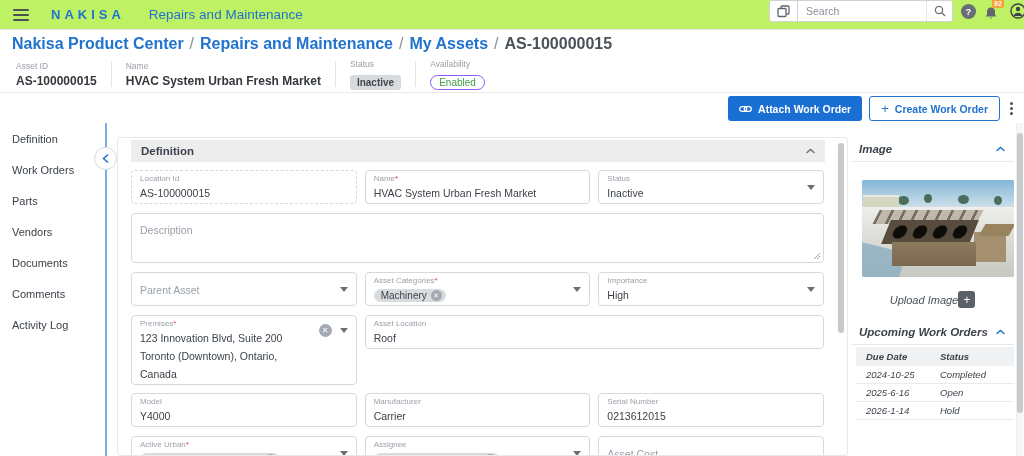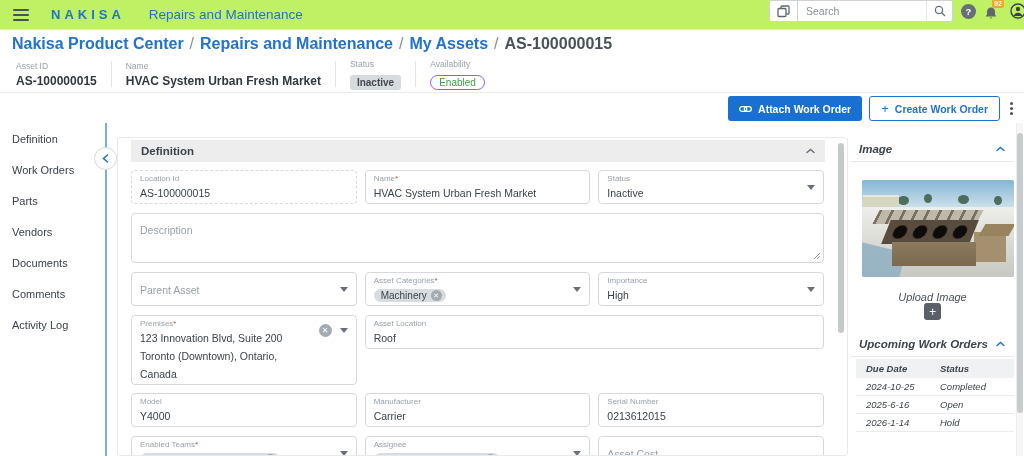--- a/index.html
+++ b/index.html
@@ -106,21 +106,21 @@
   .p-roof { position:absolute; left:0; top:27px; width:100%; height:70px; background:linear-gradient(#eeeeea,#c8c8c2); }
   .p-roofblue { position:absolute; left:-6px; bottom:-4px; width:46px; height:34px; background:#8fb0c2; transform:rotate(14deg); opacity:.85; }
   .p-frame { position:absolute; left:14px; top:30px; width:104px; height:14px; background:
     repeating-linear-gradient(90deg,#6e6352 0 3px,#b9b3a4 3px 12px); transform:skewX(-28deg); opacity:.9; }
   .p-unit-top { position:absolute; left:24px; top:40px; width:88px; height:24px; background:#574c3d; transform:skewX(-22deg);
     display:flex; align-items:center; justify-content:space-around; padding:0 4px; }
   .p-fan { width:14px; height:14px; border-radius:50%; background:radial-gradient(circle at 50% 50%, #0e0c09 0 62%, #2c2820 63% 100%); }
   .p-unit-front { position:absolute; left:30px; top:62px; width:84px; height:24px; background:linear-gradient(#8d7b5e,#7a6950); }
   .p-unit-right { position:absolute; left:112px; top:52px; width:32px; height:30px; background:#a4906e; }
   .p-unit-panel { position:absolute; left:120px; top:44px; width:30px; height:12px; background:#97845f; transform:skewX(-30deg); }
-  .upload-row { display:flex; align-items:center; justify-content:flex-start; padding:14px 12px 0 12px;flex-direction:column; }
+  .upload-row { display:flex; align-items:center; justify-content:center; padding:14px 12px 0 12px; }
   .upload-lab { font-size:11px; color:#4a5158; cursor:pointer; }
   .plusbtn { width:17px; height:17px; border-radius:3px; background:#5a6066; color:#fff; font-size:12px;
     display:flex; align-items:center; justify-content:center; cursor:pointer; }
   .uw-head { margin-top:12px; }
   .uwtable { margin:2px 1px 0 6px; width:158px; font-size:9.5px; }
   .uw-hrow { display:flex; background:#eff1f2; height:19px; align-items:center; font-weight:bold; color:#3c434b; }
   .uw-row { display:flex; height:18px; align-items:center; border-bottom:1px solid #e9ebed; color:#3c434b; }
   .uw-c1 { width:80px; padding-left:10px; }
   .uw-c2 { flex:1; padding-left:4px; }
 
@@ -323,21 +323,21 @@
           <span class="fval">Carrier</span>
         </div>
         <div class="fld">
           <span class="flab">Serial Number</span>
           <span class="fval">0213612015</span>
         </div>
       </div>
 
       <div class="grid3">
         <div class="fld">
-          <span class="flab"><span>Enabled Teams</span><span class="freq">*</span></span>
+          <span class="flab"><span>Active Urban</span><span class="freq">*</span></span>
           <span class="chip">
             <span>HVAC Maintenance Team</span>
             <span class="x">✕</span>
           </span>
           <span class="chev"></span>
         </div>
         <div class="fld">
           <span class="flab">Assignee</span>
           <span class="chip">
             <span>rbahadur@nakisa.com</span>

